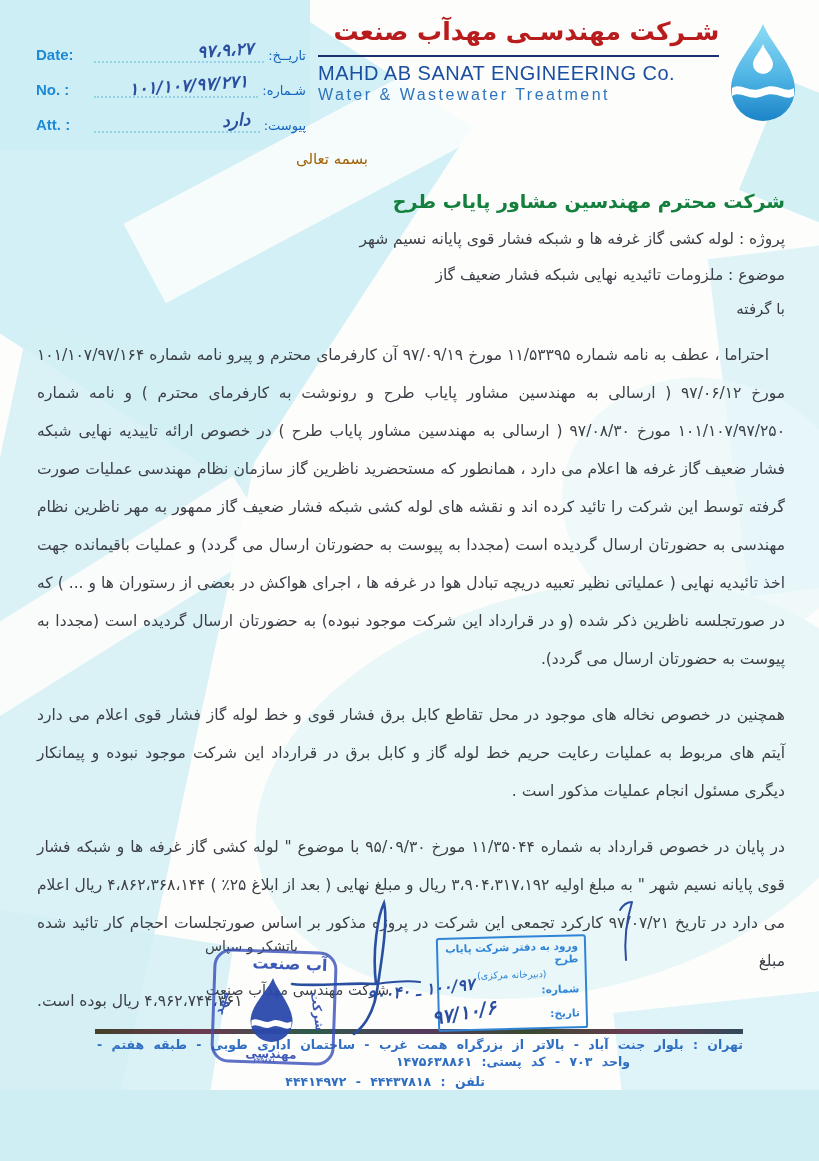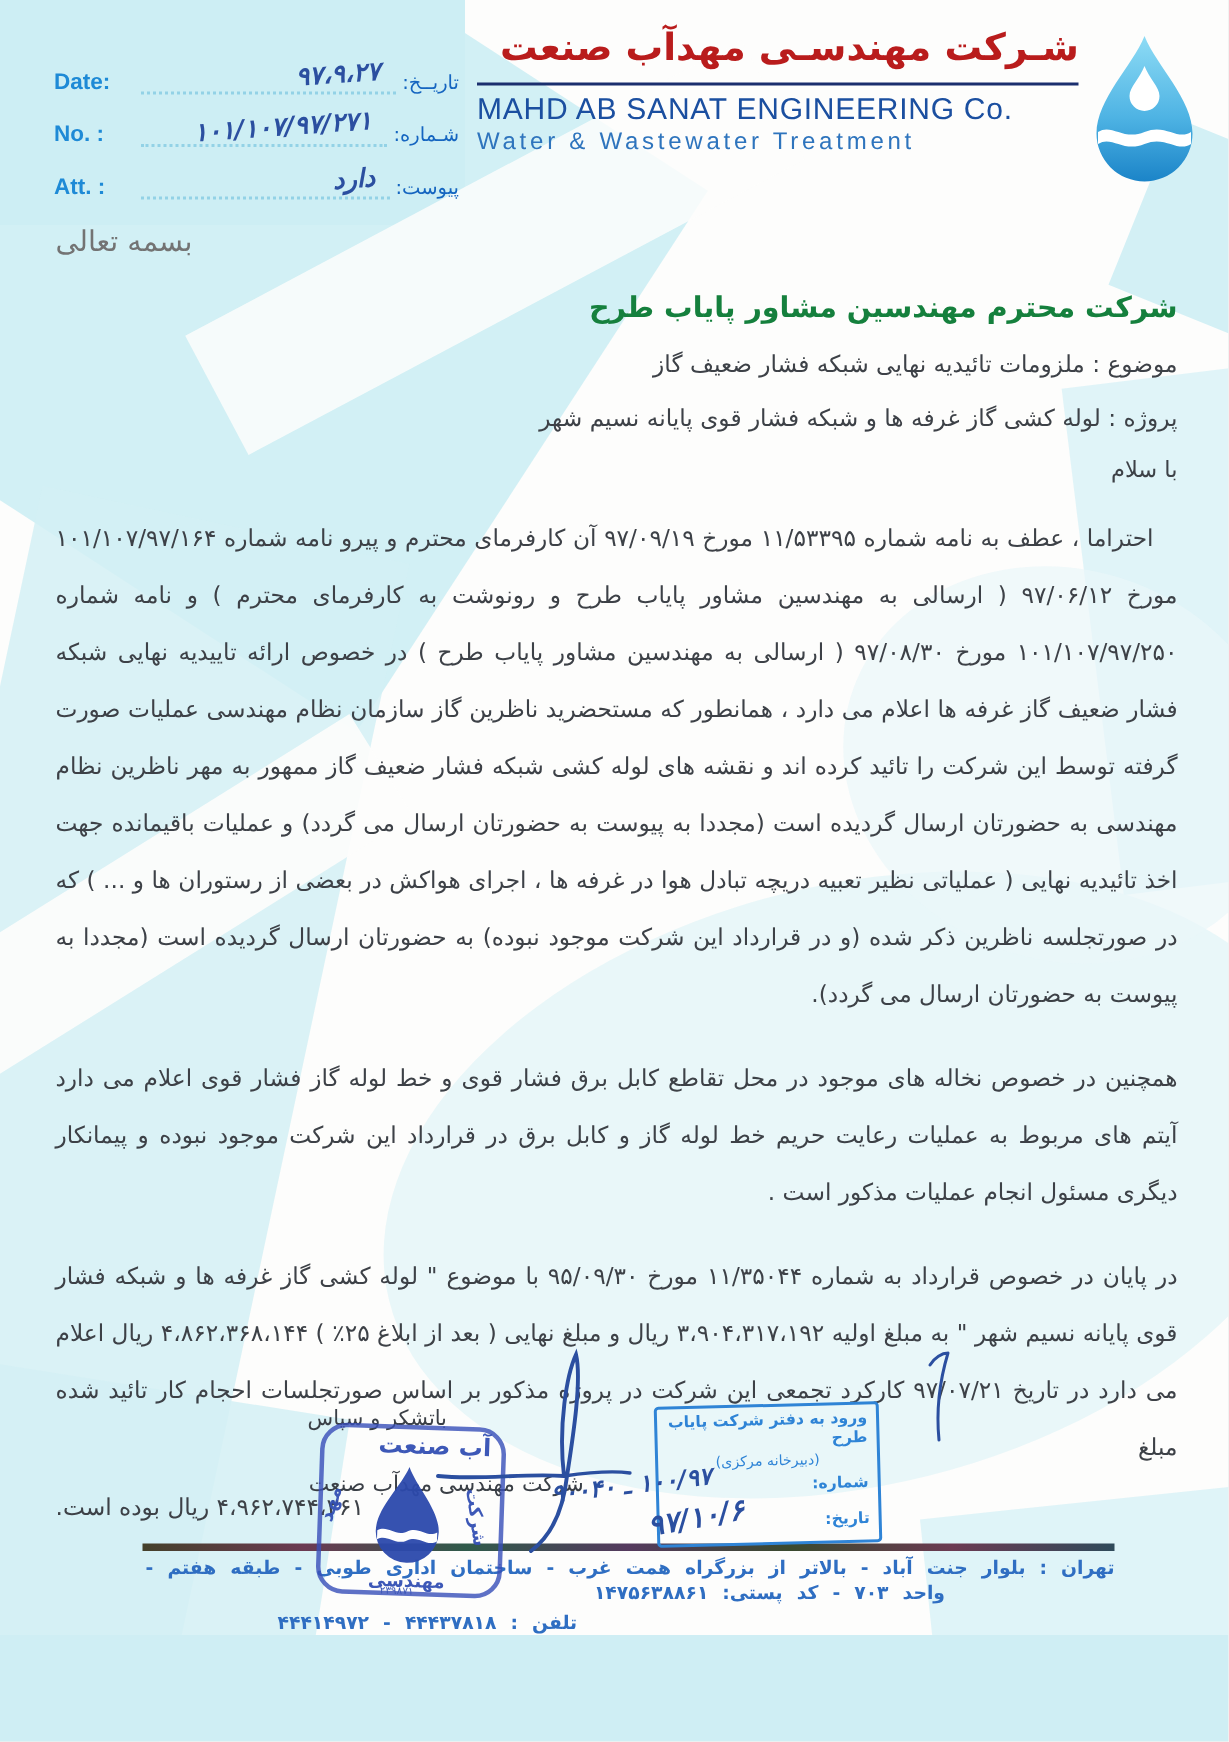--- a/index.html
+++ b/index.html
@@ -37,21 +37,21 @@
   .meta{position:absolute;top:28px;left:36px;width:270px;z-index:2;}
   .meta-row{display:flex;align-items:flex-end;height:35px;}
   .m-en{width:54px;font-size:15px;font-weight:bold;color:#1e8ad6;font-family:"Liberation Sans",sans-serif;}
   .m-dots{flex:1;border-bottom:2px dotted #93d2e6;height:26px;position:relative;margin:0 4px;}
   .m-fa{font-size:13px;color:#1565c0;direction:rtl;}
   .hand{font-style:italic;font-weight:bold;color:#2b4fa0;letter-spacing:1px;direction:rtl;}
   .m-hand{position:absolute;bottom:1px;right:10px;font-size:17px;transform:rotate(-4deg);white-space:nowrap;}
 
   
   .letter{position:absolute;top:150px;left:37px;width:748px;z-index:1;direction:rtl;color:#3d4147;}
-  .basmala{font-size:19px;color:#737373;text-align:left;padding-left:0;padding-right:158px;}
+  .basmala{font-size:15px;color:#a16207;text-align:center;padding-left:0;padding-right:158px;}
   .recipient{margin-top:22px;font-weight:bold;font-size:19px;color:#15803d;}
   .subj-line{margin-top:18px;font-size:15.5px;}
   .salam{margin-top:16px;font-size:15px;}
   .para{margin-top:18px;line-height:38px;text-align:justify;font-size:15.5px;}
   .para.indent{text-indent:16px;}
   .p-last{line-height:38px;text-align:left;font-size:15.5px;margin-top:2px;}
 
   
   .sig-thanks{position:absolute;left:205px;top:938px;width:175px;text-align:left;direction:rtl;font-size:14px;color:#3a3f46;z-index:2;}
   .sig-company{position:absolute;left:190px;top:982px;width:215px;text-align:center;direction:rtl;font-size:14.5px;color:#3a3f46;z-index:2;}
@@ -83,21 +83,21 @@
   .r-no-hand{position:absolute;left:-72px;top:40px;font-size:16px;transform:rotate(-5deg);white-space:nowrap;z-index:4;}
   .r-date-hand{position:absolute;left:-8px;top:62px;font-size:19px;transform:rotate(-9deg);white-space:nowrap;z-index:4;}
 
   
   .f-bar{position:absolute;left:95px;top:1029px;width:648px;height:5px;z-index:2;
     background:linear-gradient(90deg,#44402a,#6b3a52,#2f5a4a,#553a5e,#3a4a2e,#6b3a52,#2f4a5a);}
   .f-line{position:absolute;direction:rtl;color:#2f6ec2;font-weight:bold;z-index:2;
     font-size:12.5px;letter-spacing:1.5px;word-spacing:5px;white-space:nowrap;}
   .f-addr1{left:85px;top:1037px;width:658px;}
   .f-addr2{left:420px;top:1054px;width:210px;text-align:right;}
-  .f-phone{left:185px;top:1074px;width:300px;text-align:left;}
+  .f-phone{left:185px;top:1074px;width:300px;text-align:right;}
 </style>
 </head>
 <body>
 
 <div class="page">
 
   <div class="tint t-diag1"></div>
   <div class="tint t-corner"></div>
   <div class="tint t-white1"></div>
   <div class="tint t-left"></div>
@@ -153,23 +153,23 @@
       <span class="m-dots">
         <span class="hand m-hand">دارد</span>
       </span>
       <span class="m-fa">پیوست:</span>
     </div>
   </div>
 
   <div class="letter">
     <div class="basmala">بسمه تعالی</div>
     <div class="recipient">شرکت محترم مهندسین مشاور پایاب طرح</div>
+    <div class="subj-line">پروژه : لوله کشی گاز غرفه ها و شبکه فشار قوی پایانه نسیم شهر</div>
     <div class="subj-line">موضوع : ملزومات تائیدیه نهایی شبکه فشار ضعیف گاز</div>
-    <div class="subj-line">پروژه : لوله کشی گاز غرفه ها و شبکه فشار قوی پایانه نسیم شهر</div>
-    <div class="salam">با سلام</div>
+    <div class="salam">با گرفته</div>
     <div class="para indent">احتراما ، عطف به نامه شماره ۱۱/۵۳۳۹۵ مورخ ۹۷/۰۹/۱۹ آن کارفرمای محترم و پیرو نامه شماره ۱۰۱/۱۰۷/۹۷/۱۶۴ مورخ ۹۷/۰۶/۱۲ ( ارسالی به مهندسین مشاور پایاب طرح و رونوشت به کارفرمای محترم )  و نامه شماره ۱۰۱/۱۰۷/۹۷/۲۵۰ مورخ ۹۷/۰۸/۳۰ ( ارسالی به مهندسین مشاور پایاب طرح ) در خصوص ارائه تاییدیه نهایی شبکه فشار ضعیف گاز غرفه ها اعلام می دارد ، همانطور که مستحضرید ناظرین گاز سازمان نظام مهندسی عملیات صورت گرفته توسط این شرکت را تائید کرده اند و نقشه های لوله کشی شبکه فشار ضعیف گاز ممهور به مهر ناظرین نظام مهندسی به حضورتان ارسال گردیده است (مجددا به پیوست به حضورتان ارسال می گردد) و عملیات باقیمانده جهت اخذ تائیدیه نهایی ( عملیاتی نظیر تعبیه دریچه تبادل هوا در غرفه ها ، اجرای هواکش در بعضی از رستوران ها و ... ) که در صورتجلسه ناظرین ذکر شده (و در قرارداد این شرکت موجود نبوده)  به حضورتان ارسال گردیده است (مجددا به پیوست به حضورتان ارسال می گردد).</div>
     <div class="para">همچنین در خصوص نخاله های موجود در محل تقاطع کابل برق فشار قوی و خط لوله گاز فشار قوی اعلام می دارد آیتم های مربوط به عملیات رعایت حریم خط لوله گاز و کابل برق در قرارداد این شرکت موجود نبوده و پیمانکار دیگری مسئول انجام عملیات مذکور است .</div>
     <div class="para">در پایان در خصوص قرارداد به شماره ۱۱/۳۵۰۴۴ مورخ ۹۵/۰۹/۳۰ با موضوع " لوله کشی گاز غرفه ها و شبکه فشار قوی پایانه نسیم شهر " به مبلغ اولیه ۳،۹۰۴،۳۱۷،۱۹۲ ریال و مبلغ نهایی ( بعد از ابلاغ ۲۵٪ ) ۴،۸۶۲،۳۶۸،۱۴۴ ریال اعلام می دارد در تاریخ ۹۷/۰۷/۲۱ کارکرد تجمعی این شرکت در پروژه مذکور بر اساس صورتجلسات احجام کار تائید شده مبلغ</div>
     <div class="p-last">۴،۹۶۲،۷۴۴،۳۶۱ ریال بوده است.</div>
   </div>
 
   <div class="sig-thanks">باتشکر و سپاس</div>
   <div class="sig-company">شرکت مهندسی مهدآب صنعت</div>
 
   <div class="co-stamp">

